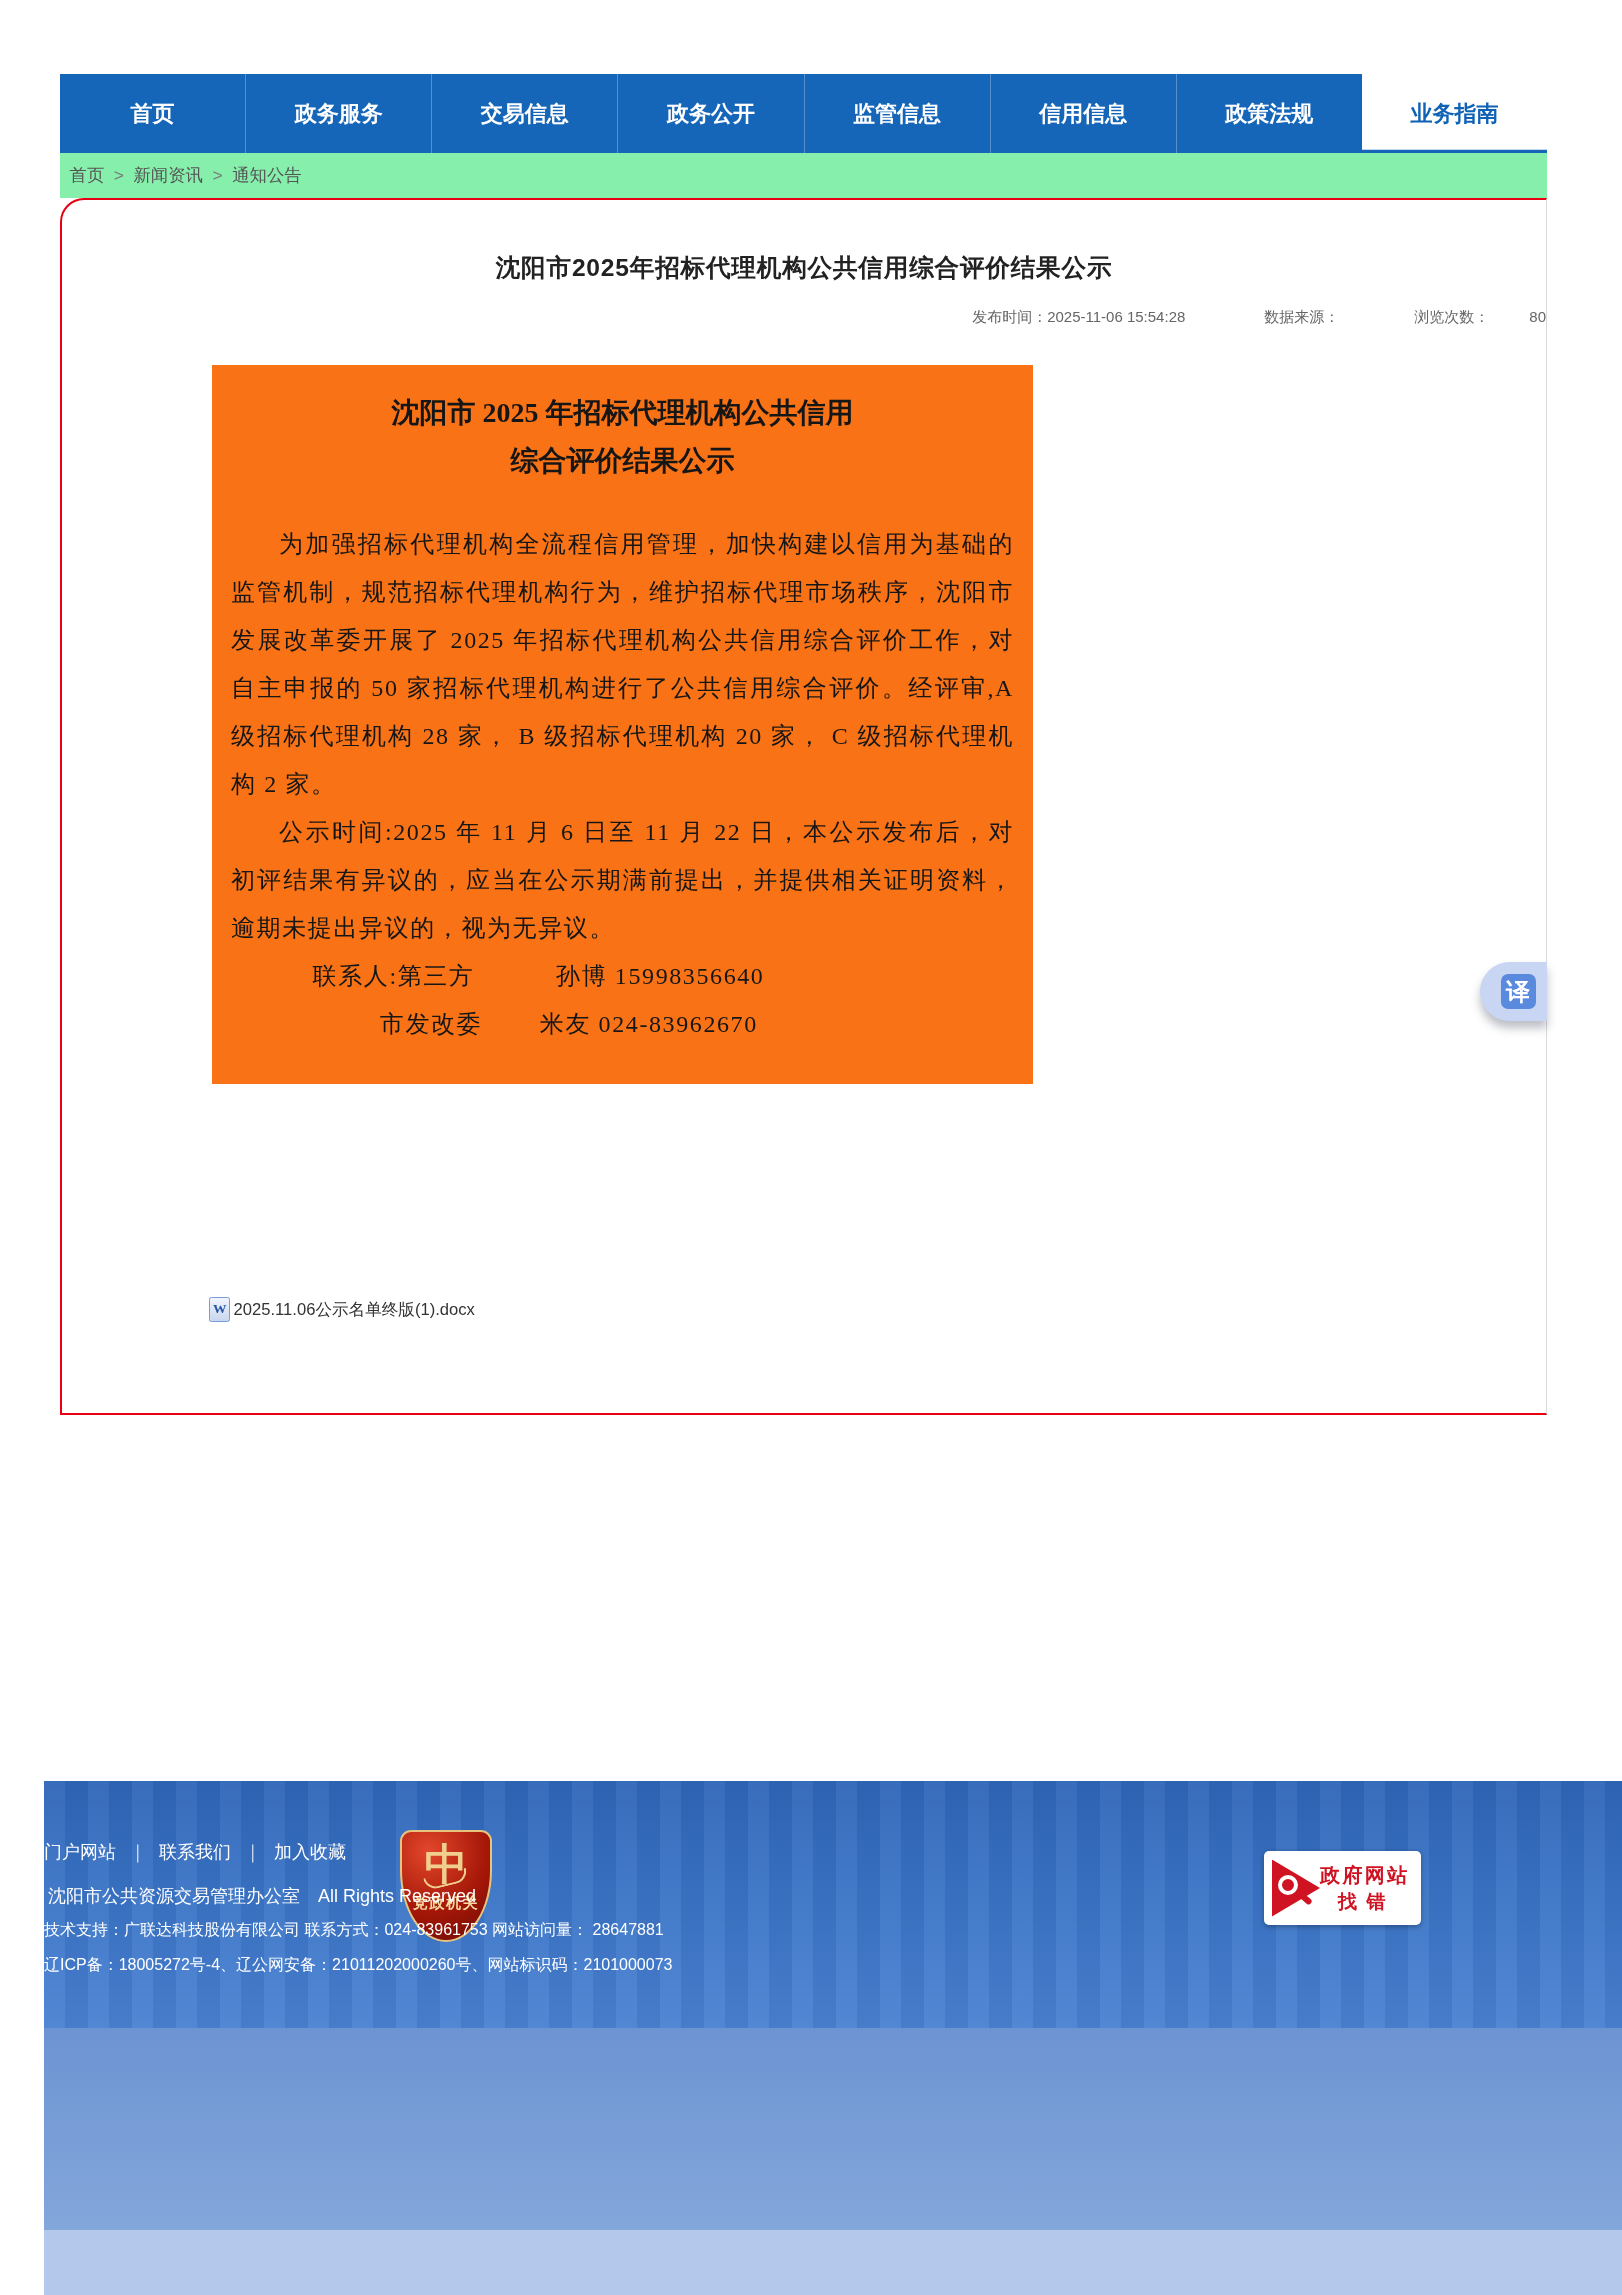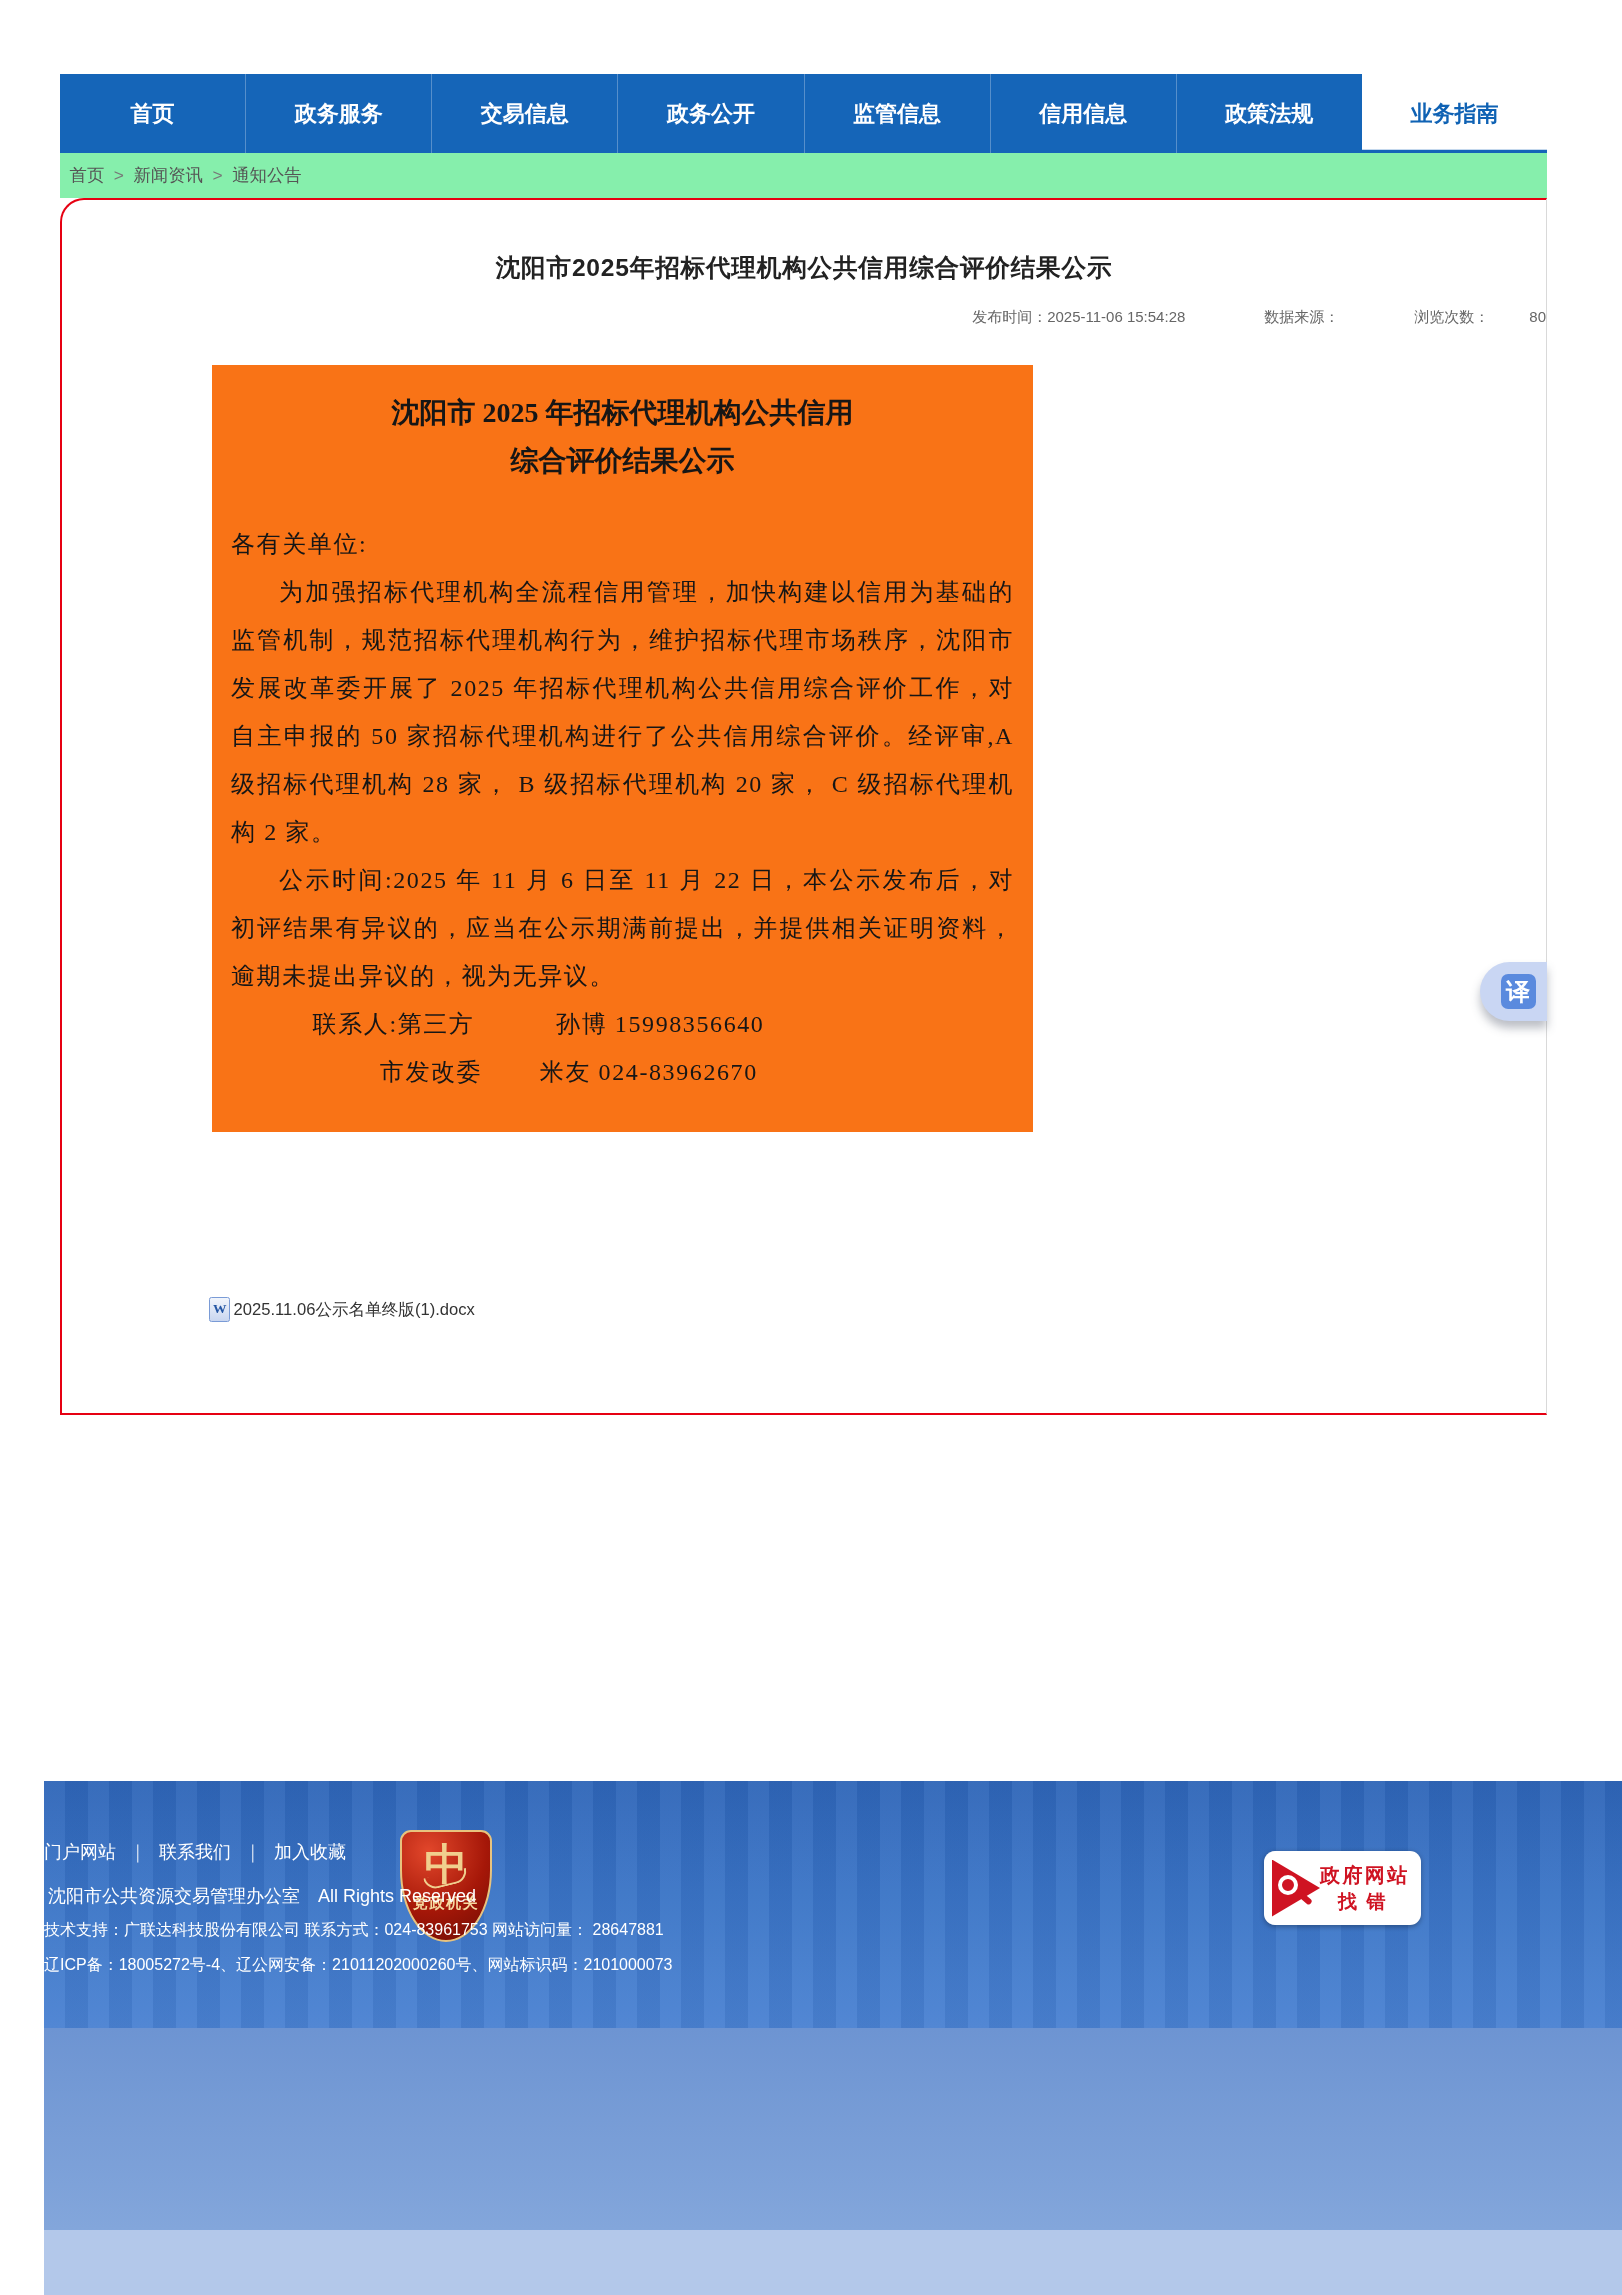--- a/index.html
+++ b/index.html
@@ -112,21 +112,21 @@
     border:2.4px solid #e8c37e;
     border-radius:11px 11px 50% 50% / 11px 11px 64% 64%;
     display:flex;flex-direction:column;align-items:center;}
   .shield-emblem{margin-top:11px;color:#f0cf8e;font-family:"Liberation Serif", serif;
     font-weight:bold;font-size:43px;line-height:1;}
   .shield-swoosh{width:44px;height:12.7px;border:2.4px solid #f0cf8e;border-top:none;
     border-radius:0 0 27px 27px;transform:rotate(-14deg);margin-top:-12.7px;box-sizing:border-box;}
   .shield-text{margin-top:8px;color:#f5d9a0;font-size:15px;font-weight:bold;letter-spacing:1.6px;}
 
   .find-error-badge{position:absolute;left:1220px;top:70px;width:157px;height:74px;
-    background:#fff;border-radius:11px;box-shadow:0 1.6px 4.8px rgba(0,0,0,.3);
+    background:#fff;border-radius:5px;box-shadow:0 1.6px 4.8px rgba(0,0,0,.3);
     display:flex;align-items:center;padding:6.3px 8px;box-sizing:border-box;
     text-decoration:none;cursor:pointer;}
   .feb-flag{position:relative;width:48px;height:57px;flex:none;}
   .feb-tri{position:absolute;inset:0;background:#cf1322;
     clip-path:polygon(0 0,100% 50%,0 100%);}
   .feb-circle{position:absolute;left:5.5px;top:15px;width:20.6px;height:20.6px;
     border:4px solid #fff;border-radius:50%;box-sizing:border-box;}
   .feb-handle{position:absolute;left:24px;top:35px;width:17.4px;height:5.5px;
     background:#cf1322;border-radius:3.2px;transform:rotate(40deg);}
   .feb-texts{flex:1;text-align:center;color:#cf1322;font-weight:bold;}
@@ -162,21 +162,20 @@
       <div class="meta">
         <span>发布时间：</span><span>2025-11-06 15:54:28</span><span class="m-gap">数据来源：</span><span></span><span class="m-gap2">浏览次数：</span><span class="m-num">80</span>
       </div>
 
       <div class="doc">
         <div class="doc-title">
           <div>沈阳市 2025 年招标代理机构公共信用</div>
           <div>综合评价结果公示</div>
         </div>
         <div class="doc-body">
-          <p>各有关单位:</p>
           <p class="doc-ind">为加强招标代理机构全流程信用管理，加快构建以信用为基础的监管机制，规范招标代理机构行为，维护招标代理市场秩序，沈阳市发展改革委开展了 2025 年招标代理机构公共信用综合评价工作，对自主申报的 50 家招标代理机构进行了公共信用综合评价。经评审,A 级招标代理机构 28 家， B 级招标代理机构 20 家， C 级招标代理机构 2 家。</p>
           <p class="doc-ind">公示时间:2025 年 11 月 6 日至 11 月 22 日，本公示发布后，对初评结果有异议的，应当在公示期满前提出，并提供相关证明资料，逾期未提出异议的，视为无异议。</p>
           <p class="doc-contact"><span>联系人:第三方</span><span class="cv">孙博 15998356640</span></p>
           <p class="doc-contact2"><span>市发改委</span><span class="cv">米友 024-83962670</span></p>
         </div>
       </div>
 
       <a class="attachment">
         <span class="word-icon">W</span>
         <span>2025.11.06公示名单终版(1).docx</span>

